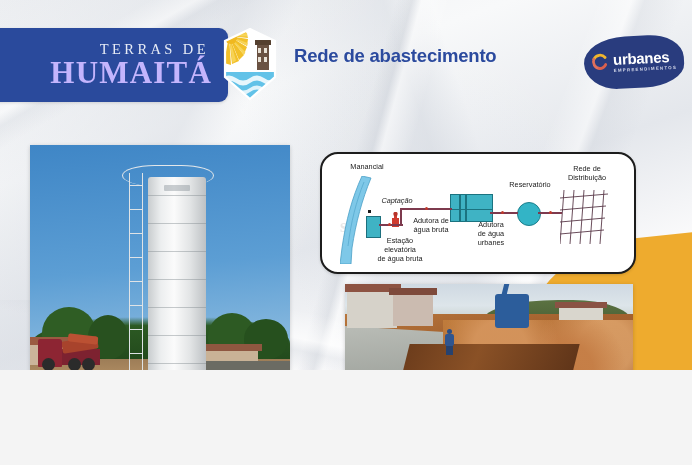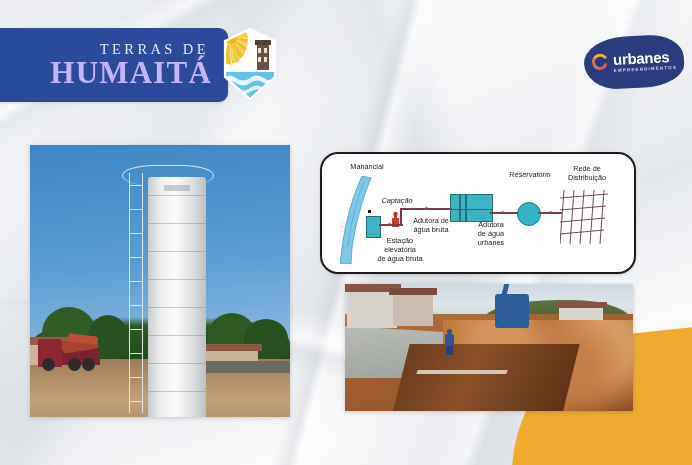--- a/index.html
+++ b/index.html
@@ -2,21 +2,21 @@
 <html><head>
 <meta charset="utf-8">
 <style>
   html,body{margin:0;padding:0;}
   body{
     width:692px;height:465px;overflow:hidden;
     font-family:"Liberation Sans", sans-serif;
     background:#f4f4f4;
   }
   .slide{
-    position:relative;width:692px;height:465px;overflow:hidden;
+    position:relative;width:692px;height:370px;overflow:hidden;
     background:
       linear-gradient(118deg, rgba(255,255,255,0) 0%, rgba(215,219,226,.55) 28%, rgba(255,255,255,.1) 34%, rgba(255,255,255,0) 52%),
       linear-gradient(72deg, rgba(255,255,255,0) 40%, rgba(208,213,221,.5) 62%, rgba(255,255,255,.05) 68%, rgba(255,255,255,0) 88%),
       linear-gradient(160deg, rgba(236,238,241,1) 0%, rgba(248,249,250,1) 30%, rgba(228,231,236,1) 58%, rgba(250,250,251,1) 78%, rgba(233,236,240,1) 100%),
       #f2f3f5;
   }
   
   .crease{position:absolute;pointer-events:none;}
   .c1{top:0;left:250px;width:200px;height:465px;
       background:linear-gradient(105deg,rgba(255,255,255,0) 45%,rgba(200,205,213,.38) 50%,rgba(255,255,255,.55) 53%,rgba(255,255,255,0) 62%);}
@@ -242,20 +242,21 @@
 
         <rect x="0" y="44" width="56" height="29" fill="#62c2e8"></rect>
         <path d="M0 50 q7 -5 14 0 t14 0 t14 0 t14 0 v5 q-7 5 -14 0 t-14 0 t-14 0 t-14 0 z" fill="#ffffff" opacity=".85"></path>
         <path d="M0 60 q7 -5 14 0 t14 0 t14 0 t14 0 v4 q-7 5 -14 0 t-14 0 t-14 0 t-14 0 z" fill="#ffffff" opacity=".8"></path>
       </g>
       <path d="M28 1 L53 13 L53 49 L28 71 L3 49 L3 13 Z" fill="none" stroke="#ffffff" stroke-width="2.2"></path>
     </svg>
   </div>
 
   <div class="title">
+    <div>Rede de abastecimento</div>
   </div>
 
   <div class="urbanes">
     <div class="blob"></div>
     <div class="blob-inner">
       <span>
         <svg viewBox="0 0 20 20" width="18" height="18">
           <path d="M16 5.5 A7.6 7.6 0 0 0 3.4 6.8" fill="none" stroke="#f0b62e" stroke-width="3.1" stroke-linecap="round"></path>
           <path d="M3.4 6.8 A7.6 7.6 0 0 0 9 17.4" fill="none" stroke="#e0705c" stroke-width="3.1" stroke-linecap="round"></path>
           <path d="M9 17.4 A7.6 7.6 0 0 0 16.2 13.4" fill="none" stroke="#d9604e" stroke-width="3.1" stroke-linecap="round"></path>
@@ -407,21 +408,21 @@
       <span>água bruta</span>
     </div>
 
 
     <div class="dg" style="left:148px;top:66px;width:42px;">
       <span>Adutora</span><br>
       <span>de água</span><br>
       <span>urbanes</span>
     </div>
 
-    <div class="dg" style="left:180px;top:16px;width:56px;font-style:italic;">Reservatório</div>
+    <div class="dg" style="left:180px;top:26px;width:56px;">Reservatório</div>
 
     <div class="dg" style="left:238px;top:10px;width:54px;">
       <span>Rede de</span><br>
       <span>Distribuição</span>
     </div>
   </div>
 
 </div>
 
 </body></html>

